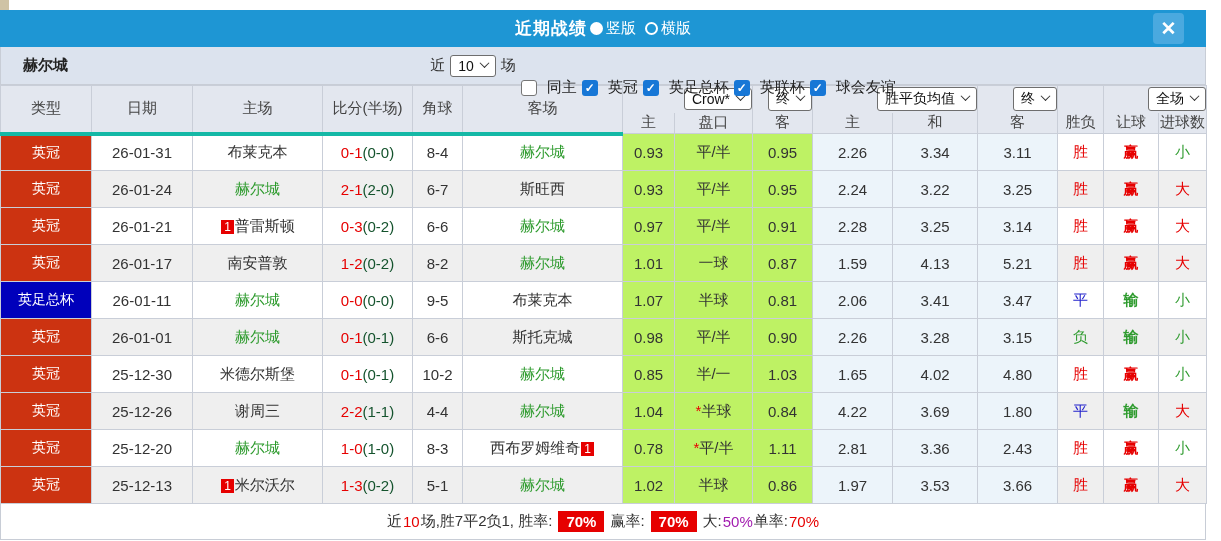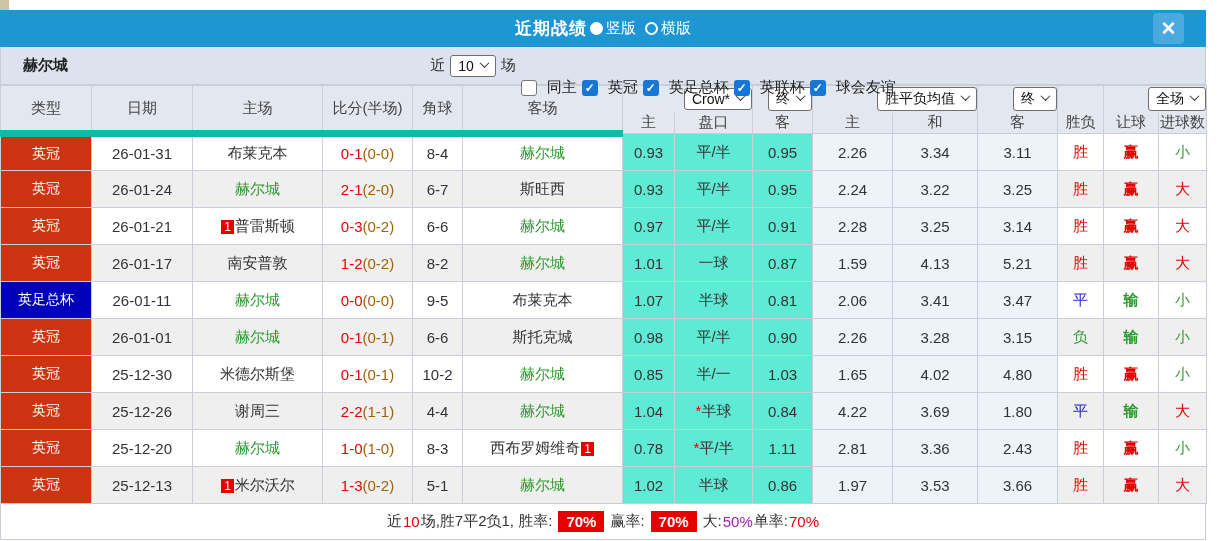--- a/index.html
+++ b/index.html
@@ -48,33 +48,33 @@
   .cb-on { background:#1777d6; color:#fff; font-size:12px; font-weight:bold; line-height:1; }
   .cb-label { font-size:15px; color:#222; }
   .cb-group { display:flex; align-items:center; gap:10px;margin-top:44px; }
 
   
   table { border-collapse:collapse; table-layout:fixed; width:1206px; font-size:15px; }
   th, td { border:1px solid #c9ced8; text-align:center; padding:0; overflow:hidden; white-space:nowrap; }
   thead th { background:#e3e7ef; font-weight:normal; color:#444; }
   .hdr-top th { height:27px; border-bottom:none; }
   .hdr-bot th { height:21px; border-top:none; font-size:15px; }
-  thead th.span2 { border-bottom:7px solid #14b8a6; }
+  thead th.span2 { border-bottom:4px solid #14b8a6; }
   .hdr-sel-wrap { display:flex; justify-content:flex-end; }
   tbody td { height:37px; background:#fff; }
   tbody tr.alt td.plain { background:#efefef; }
-  td.col-crow { background:#5eead4; }
+  td.col-crow { background:#bef264; }
   td.col-avg  { background:#ecf4fa; }
   td.type-cell { color:#fff; font-size:14px; }
   .c-red   { color:#e60000; }
   .c-green { color:#2e9b2e; }
   .c-blue  { color:#2222cc; }
   .c-dark  { color:#333; }
   .score-main { color:#e60000; }
-  .score-half { color:#a16207; }
+  .score-half { color:#14532d; }
   td.bold { font-weight:bold; }
   .badge { background:#e60000; color:#fff; font-size:12px; padding:0 3px; margin:0 1px; }
 
   
   .summary {
     height:36px; border:1px solid #c8cdd6; border-top:none; background:#fff;
     display:flex; align-items:center; justify-content:center; font-size:15px; gap:1px;
   }
   .sum-badge { background:#e60000; color:#fff; font-weight:bold; padding:2px 8px; margin:0 5px; }
   .sum-red { color:#e60000; }

